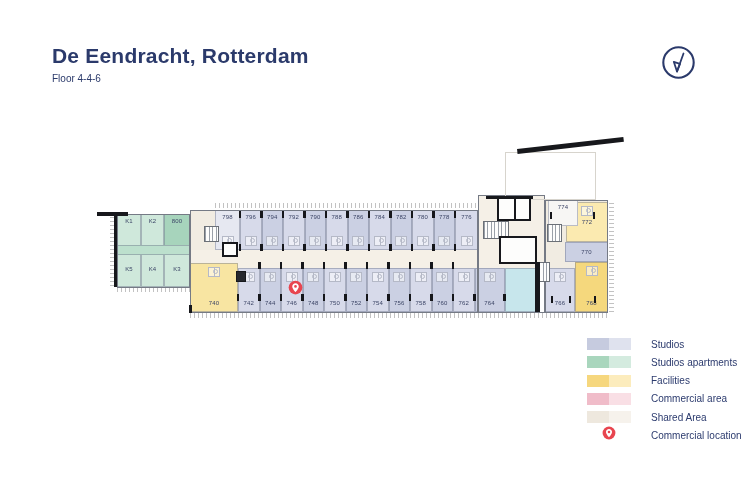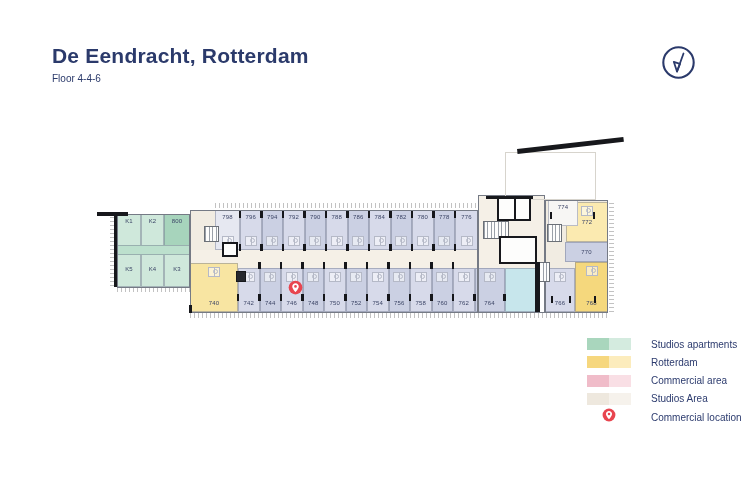--- a/index.html
+++ b/index.html
@@ -366,38 +366,43 @@
       <div class="abs door" style="left: 568.8px; top: 296px; width: 2.5px; height: 6.5px;"></div>
       <div class="abs door" style="left: 593.8px; top: 296px; width: 2.5px; height: 6.5px;"></div>
       <div class="abs pin" style="left: 287.5px; top: 279.5px; width: 15px; height: 15px;"><svg width="15" height="15" viewBox="0 0 24 24">
           <circle cx="12" cy="12" r="11" fill="#e8454f"></circle>
           <path fill="#ffffff" d="M12 5.2c-2.9 0-5.2 2.3-5.2 5.1 0 3.8 5.2 8.9 5.2 8.9s5.2-5.1 5.2-8.9C17.2 7.5 14.9 5.2 12 5.2zm0 7.2a2.2 2.2 0 1 1 0-4.4 2.2 2.2 0 0 1 0 4.4z"></path>
         </svg></div>
     </div>
 
   <div class="legend">
     <div class="lrow">
+      <div class="sw d" style="background: rgb(198, 203, 223);"></div>
+      <div class="sw l" style="background: rgb(223, 226, 238);"></div>
+      <div class="txt">Studios</div>
+    </div>
+    <div class="lrow">
       <div class="sw d" style="background: rgb(169, 214, 189);"></div>
       <div class="sw l" style="background: rgb(212, 235, 223);"></div>
       <div class="txt">Studios apartments</div>
     </div>
     <div class="lrow">
       <div class="sw d" style="background: rgb(246, 215, 126);"></div>
       <div class="sw l" style="background: rgb(252, 236, 189);"></div>
-      <div class="txt">Rotterdam</div>
+      <div class="txt">Facilities</div>
     </div>
     <div class="lrow">
       <div class="sw d" style="background: rgb(240, 188, 201);"></div>
       <div class="sw l" style="background: rgb(249, 223, 229);"></div>
       <div class="txt">Commercial area</div>
     </div>
     <div class="lrow">
       <div class="sw d" style="background: rgb(238, 232, 222);"></div>
       <div class="sw l" style="background: rgb(246, 242, 236);"></div>
-      <div class="txt">Studios Area</div>
+      <div class="txt">Shared Area</div>
     </div>
     <div class="lrow">
       <div class="pinbox">
           <span id="legend-pin"><svg width="14" height="14" viewBox="0 0 24 24">
               <circle cx="12" cy="12" r="11" fill="#e8454f"></circle>
               <path fill="#ffffff" d="M12 5.2c-2.9 0-5.2 2.3-5.2 5.1 0 3.8 5.2 8.9 5.2 8.9s5.2-5.1 5.2-8.9C17.2 7.5 14.9 5.2 12 5.2zm0 7.2a2.2 2.2 0 1 1 0-4.4 2.2 2.2 0 0 1 0 4.4z"></path>
             </svg></span>
         </div>
       <div class="txt">Commercial location</div>
     </div>

